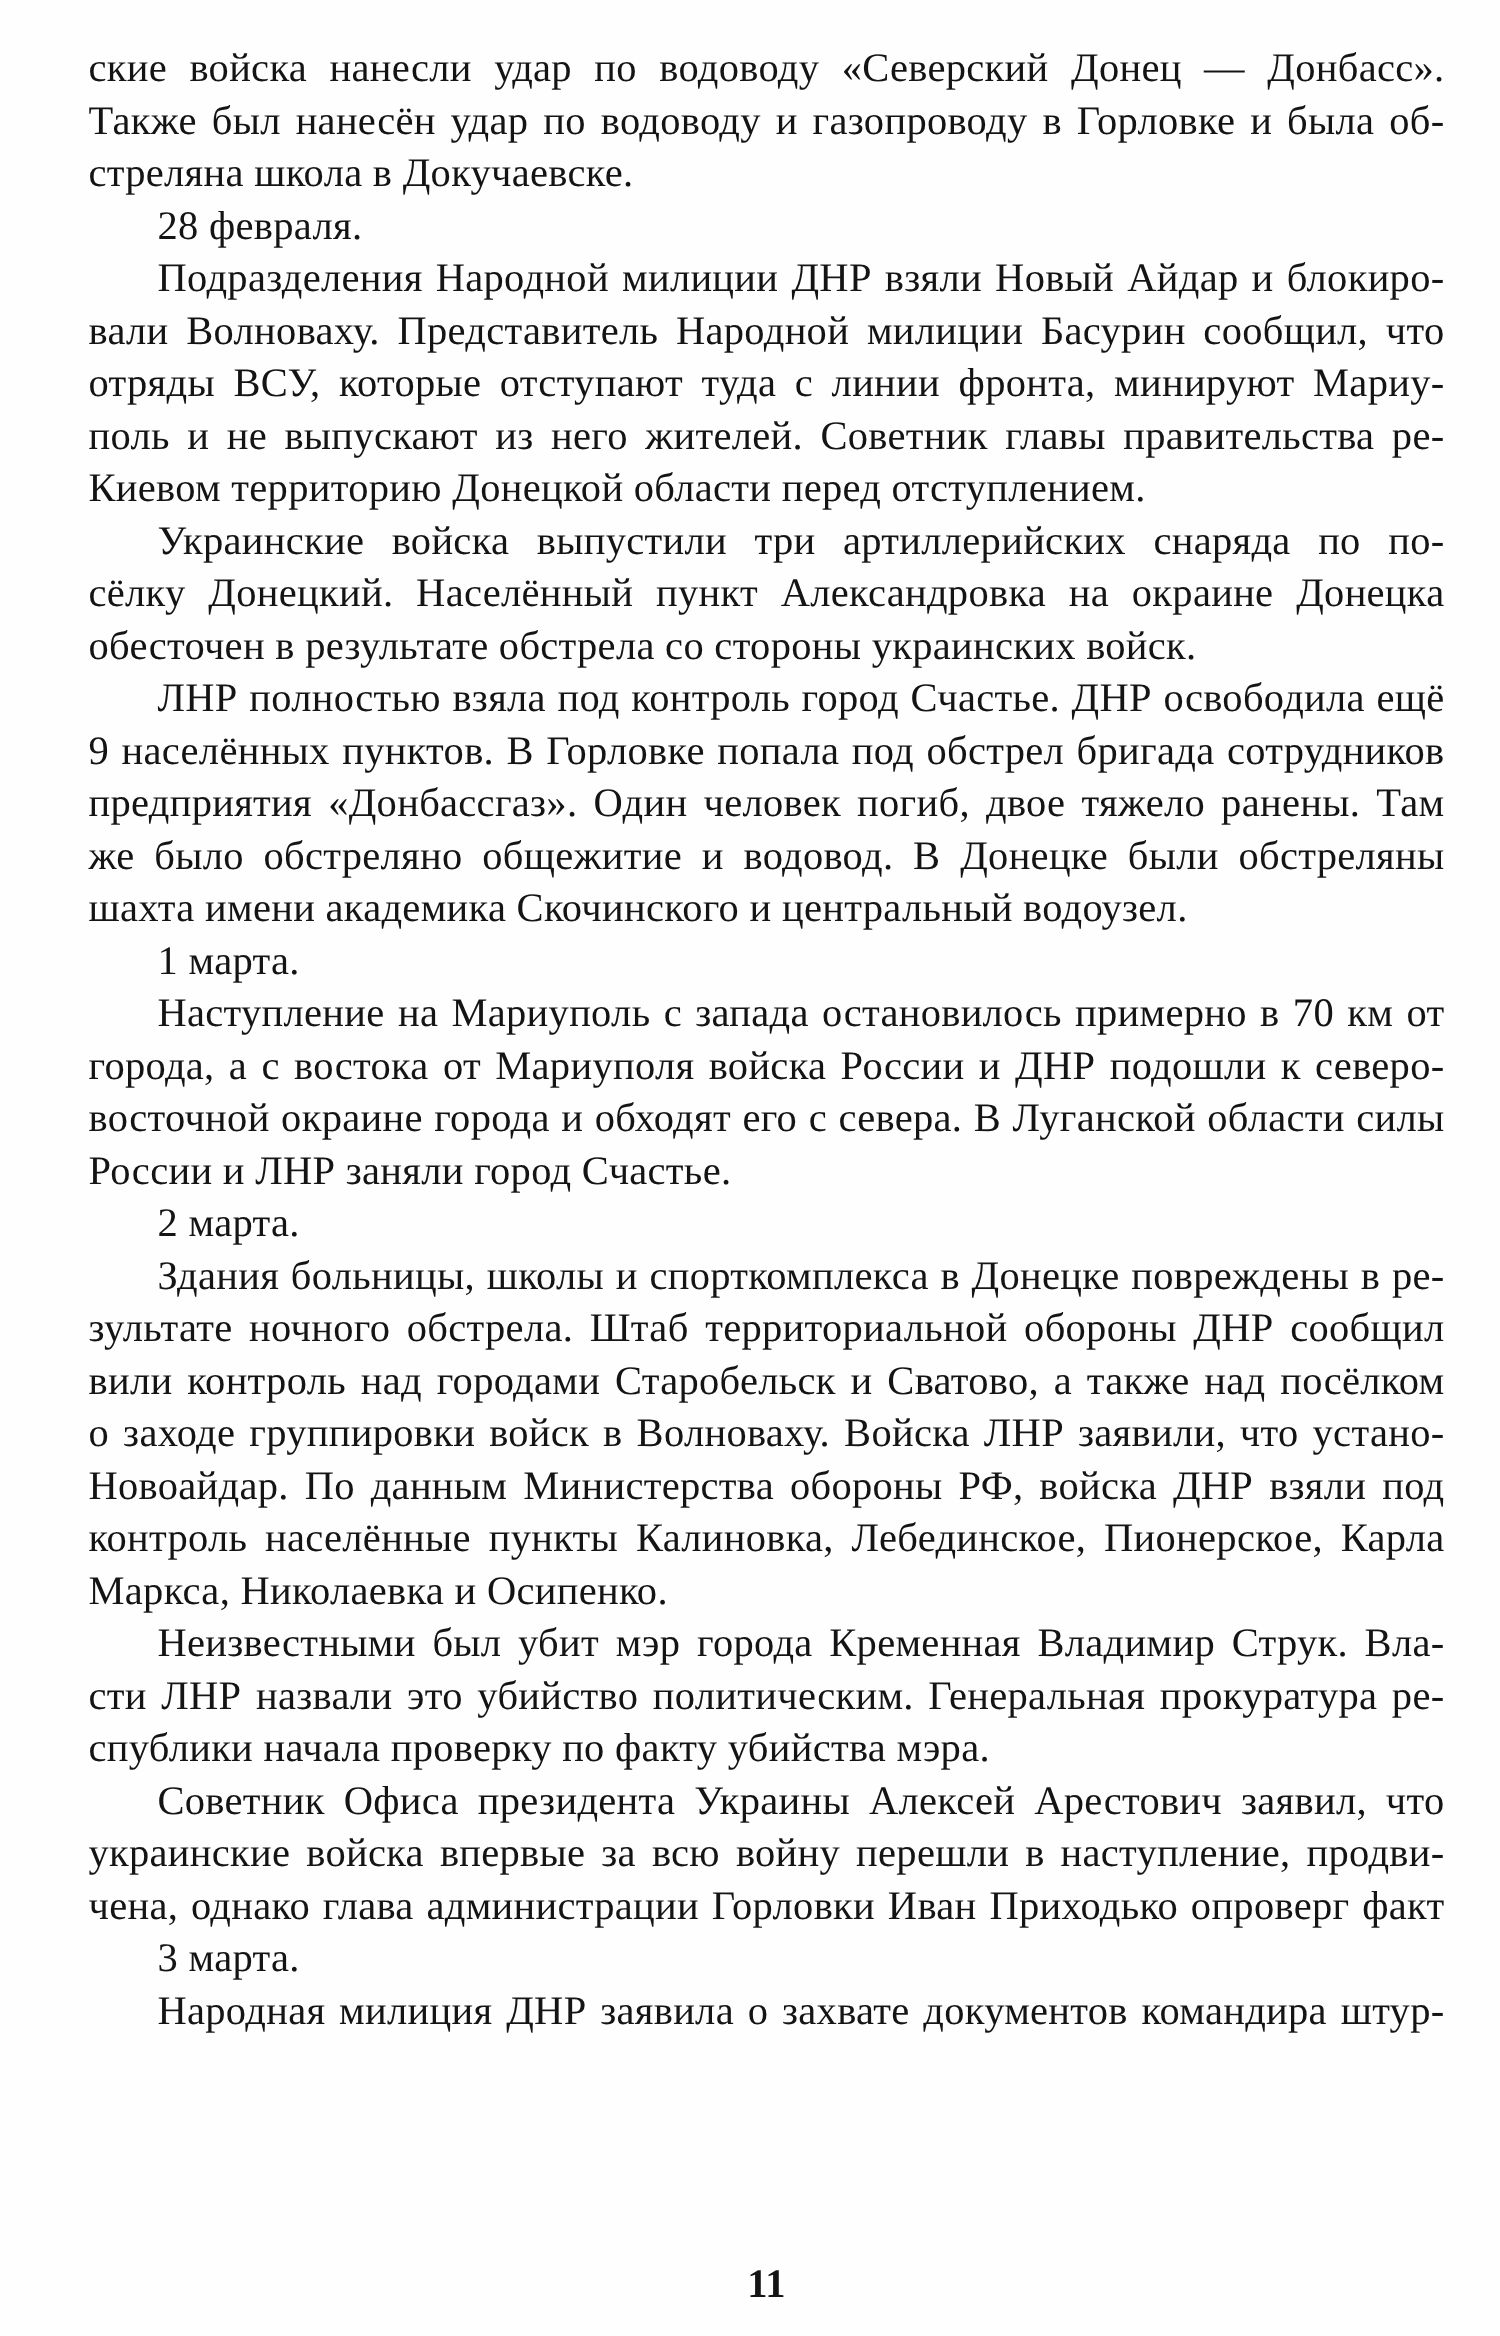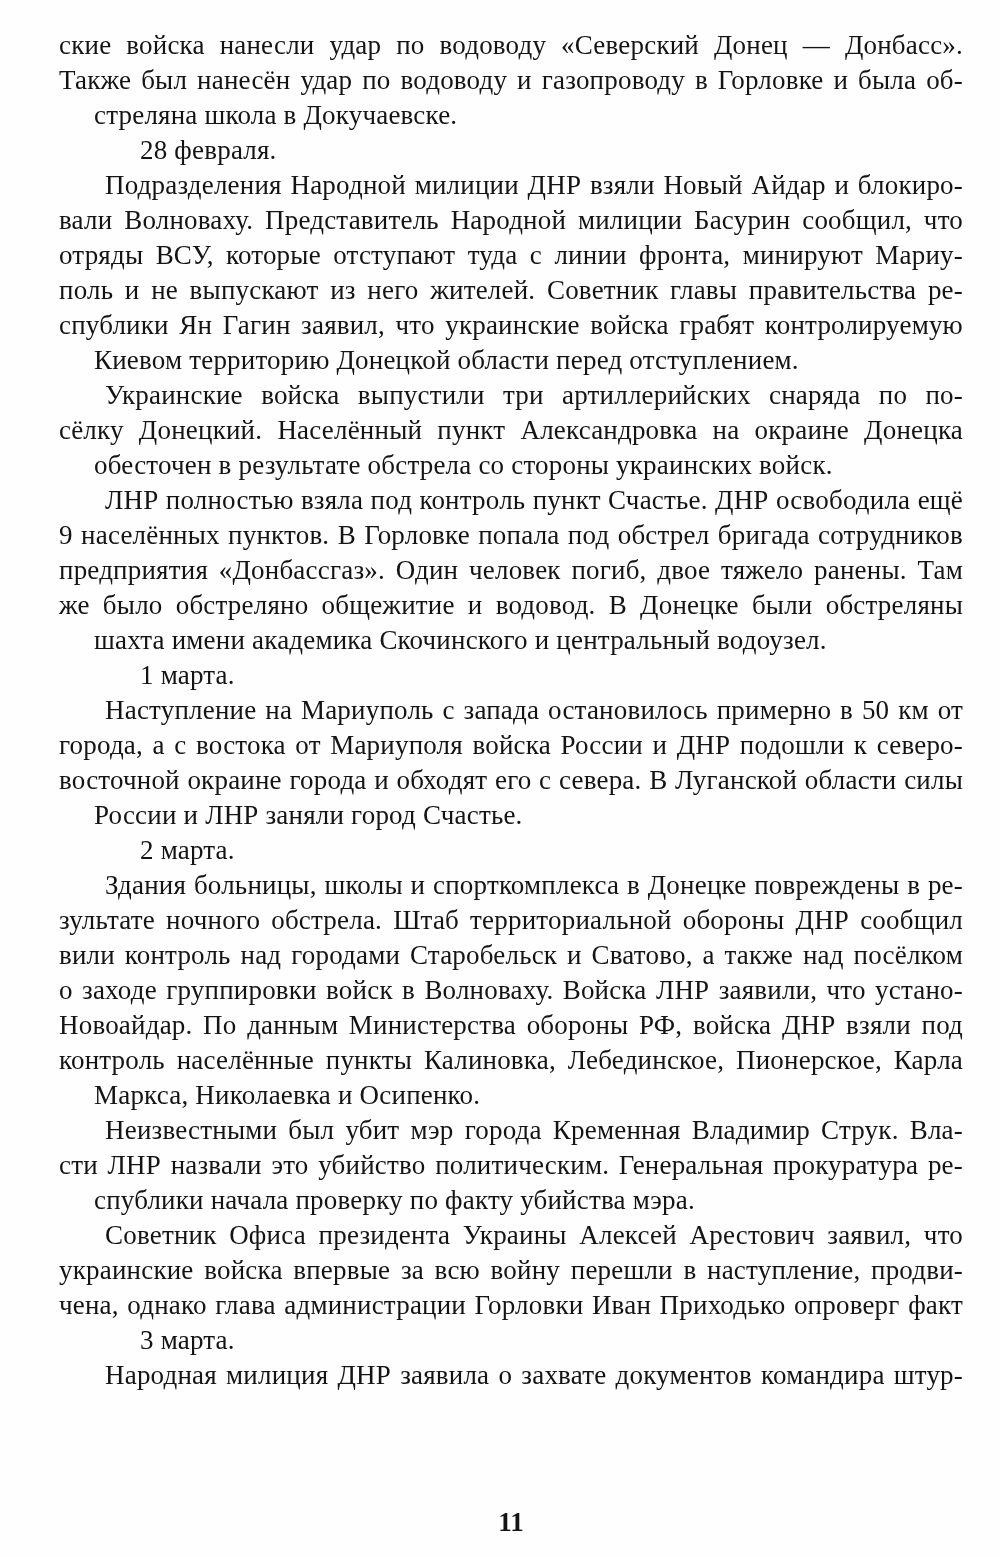--- a/index.html
+++ b/index.html
@@ -26,21 +26,20 @@
     line-height: 35px;
     height: 35px;
     white-space: normal;
     text-align: justify;
     text-align-last: justify;
     letter-spacing: 0.2px;
   }
   .line.last {
     text-align: right;
     text-align-last: left;
-    margin-left: 35px;
   }
   .line.indent {
     padding-left: 46px;
   }
   .page-number {
     position: absolute;
     left: 59px;
     top: 1505px;
     width: 904px;
     text-align: center;
@@ -55,32 +54,31 @@
 <div class="page">
   <div class="text-block">
       <div class="line">ские войска нанесли удар по водоводу «Северский Донец — Донбасс».</div>
       <div class="line">Также был нанесён удар по водоводу и газопроводу в Горловке и была об-</div>
       <div class="line last">стреляна школа в Докучаевске.</div>
       <div class="line indent last">28 февраля.</div>
       <div class="line indent">Подразделения Народной милиции ДНР взяли Новый Айдар и блокиро-</div>
       <div class="line">вали Волноваху. Представитель Народной милиции Басурин сообщил, что</div>
       <div class="line">отряды ВСУ, которые отступают туда с линии фронта, минируют Мариу-</div>
       <div class="line">поль и не выпускают из него жителей. Советник главы правительства ре-</div>
-      <div class="line">спублики Ян Гагин заявил, что украинские войска грабят контролируемую</div>
       <div class="line last">Киевом территорию Донецкой области перед отступлением.</div>
       <div class="line indent">Украинские войска выпустили три артиллерийских снаряда по по-</div>
       <div class="line">сёлку Донецкий. Населённый пункт Александровка на окраине Донецка</div>
       <div class="line last">обесточен в результате обстрела со стороны украинских войск.</div>
-      <div class="line indent">ЛНР полностью взяла под контроль пункт Счастье. ДНР освободила ещё</div>
+      <div class="line indent">ЛНР полностью взяла под контроль город Счастье. ДНР освободила ещё</div>
       <div class="line">9 населённых пунктов. В Горловке попала под обстрел бригада сотрудников</div>
       <div class="line">предприятия «Донбассгаз». Один человек погиб, двое тяжело ранены. Там</div>
       <div class="line">же было обстреляно общежитие и водовод. В Донецке были обстреляны</div>
       <div class="line last">шахта имени академика Скочинского и центральный водоузел.</div>
       <div class="line indent last">1 марта.</div>
-      <div class="line indent">Наступление на Мариуполь с запада остановилось примерно в 50 км от</div>
+      <div class="line indent">Наступление на Мариуполь с запада остановилось примерно в 70 км от</div>
       <div class="line">города, а с востока от Мариуполя войска России и ДНР подошли к северо-</div>
       <div class="line">восточной окраине города и обходят его с севера. В Луганской области силы</div>
       <div class="line last">России и ЛНР заняли город Счастье.</div>
       <div class="line indent last">2 марта.</div>
       <div class="line indent">Здания больницы, школы и спорткомплекса в Донецке повреждены в ре-</div>
       <div class="line">зультате ночного обстрела. Штаб территориальной обороны ДНР сообщил</div>
       <div class="line">вили контроль над городами Старобельск и Сватово, а также над посёлком</div>
       <div class="line">о заходе группировки войск в Волноваху. Войска ЛНР заявили, что устано-</div>
       <div class="line">Новоайдар. По данным Министерства обороны РФ, войска ДНР взяли под</div>
       <div class="line">контроль населённые пункты Калиновка, Лебединское, Пионерское, Карла</div>

